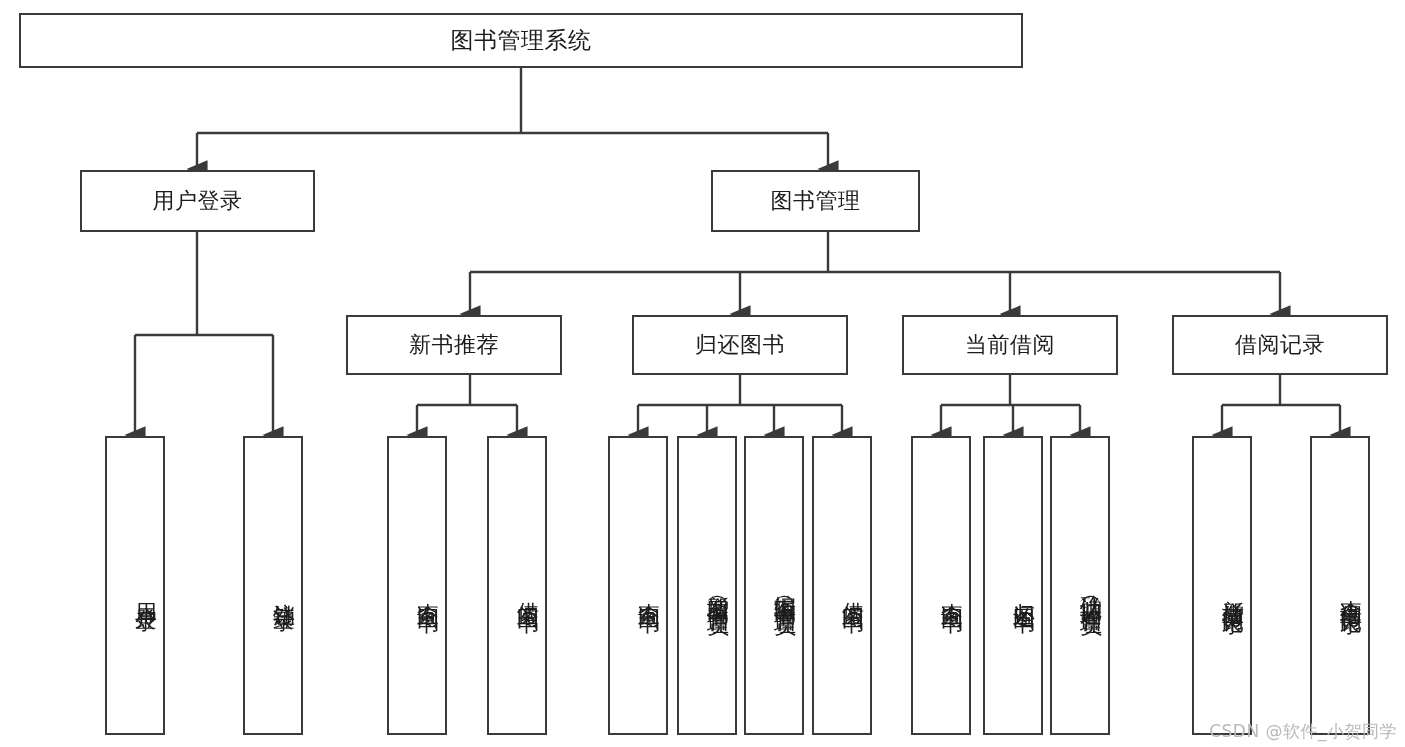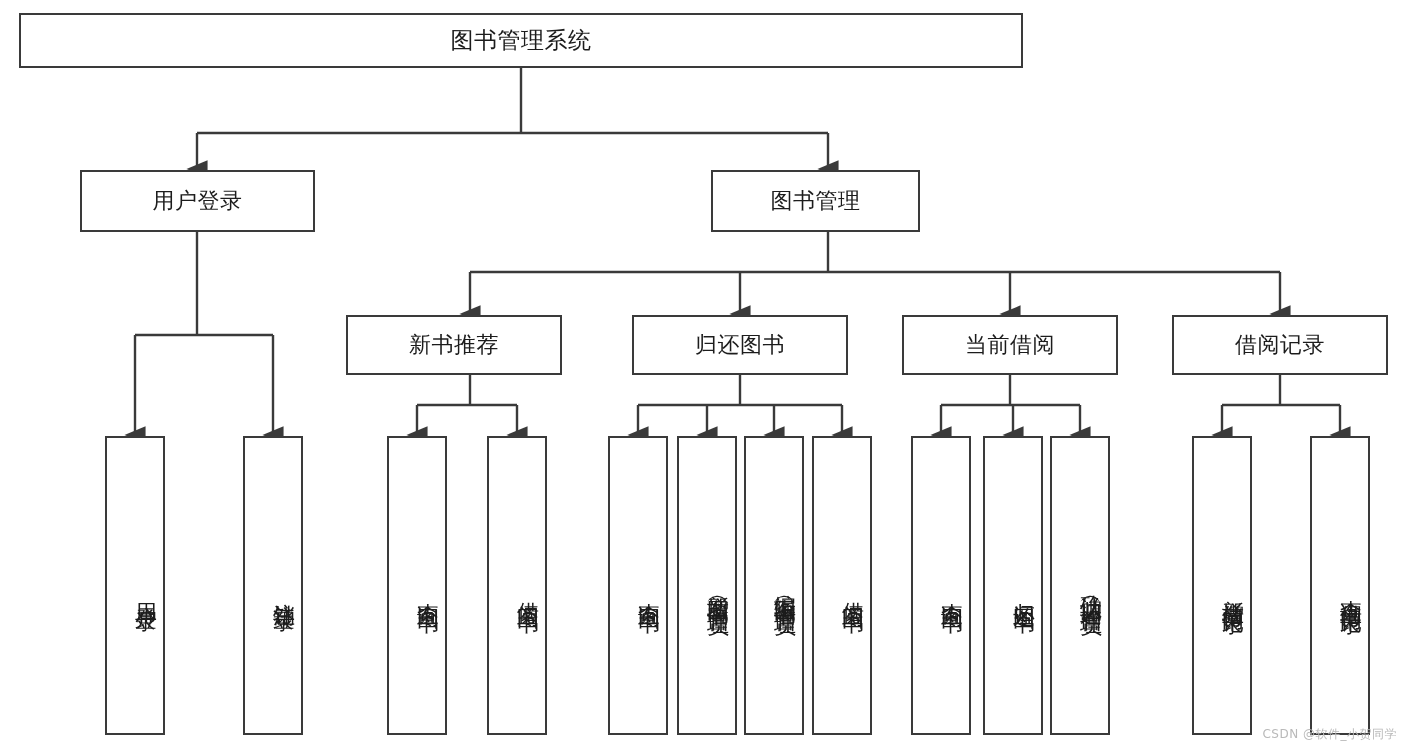--- a/index.html
+++ b/index.html
@@ -58,21 +58,21 @@
     text-orientation: upright;
     display: block;
   }
   .node-title .node-h {
     font-size: 23px;
   }
   #watermark {
     position: absolute;
     right: 8px;
     bottom: 4px;
-    font-size: 12px;
+    font-size: 17px;
     color: #b9b9b9;
     letter-spacing: 0.5px;
     z-index: 5;
     white-space: nowrap;
     font-family: "DejaVu Sans", "Liberation Sans", sans-serif;
   }
 </style>
 </head>
 <body>
 

